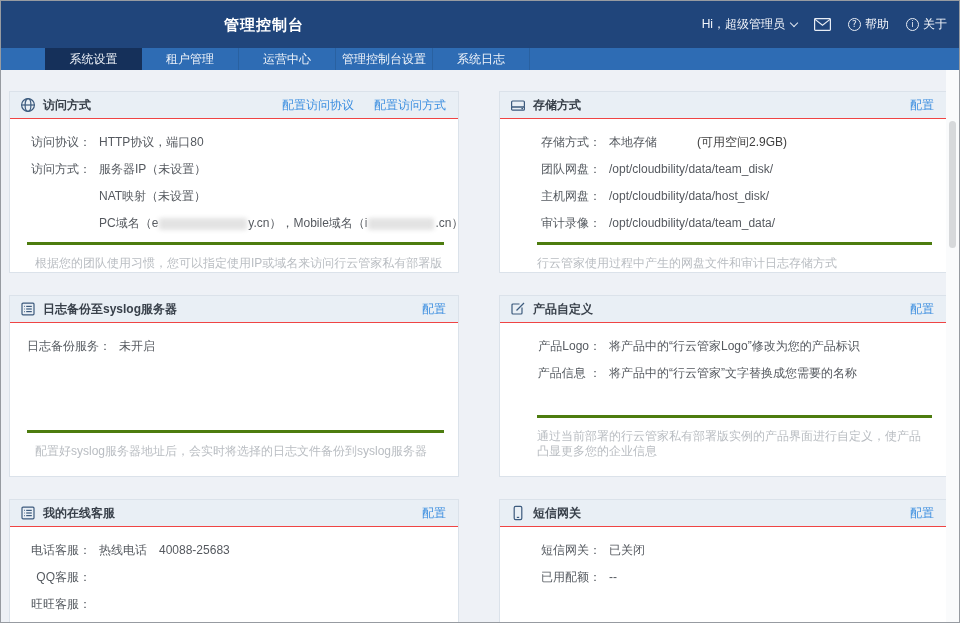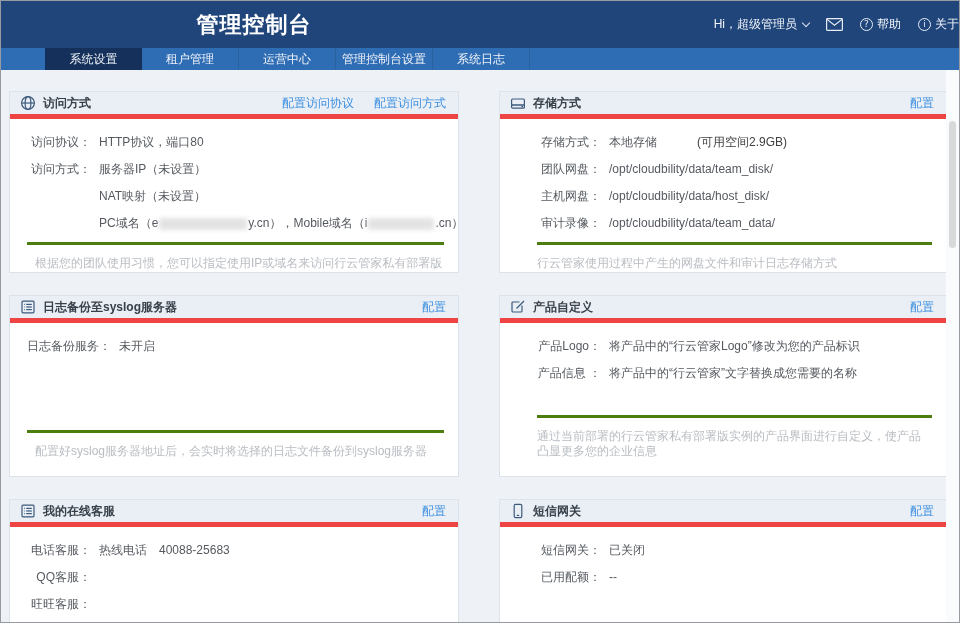--- a/index.html
+++ b/index.html
@@ -8,25 +8,25 @@
   .viewport {
     position:relative; width:960px; height:623px; overflow:hidden;
     border:1px solid #979ba1; background:#eef1f6;
   }
 
   
   .topbar {
     position:relative; height:47px; background:#20457b; color:#fff;
   }
   .topbar .title {
-    position:absolute; left:253px; top:50%; transform:translate(-50%,-50%);
-    font-size:22px; font-weight:bold; letter-spacing:1px;
+    position:absolute; left:263px; top:50%; transform:translate(-50%,-50%);
+    font-size:15px; font-weight:bold; letter-spacing:1px;
   }
   .topbar .right {
-    position:absolute; right:0; top:0; height:100%;
+    position:absolute; right:12px; top:0; height:100%;
     display:flex; align-items:center; gap:17px; font-size:12px; color:#f2f5fa;
   }
   .user-menu { display:flex; align-items:center; gap:6px; cursor:pointer; }
   .chev { width:6px; height:6px; border-right:1px solid #dfe6f0; border-bottom:1px solid #dfe6f0;
           transform:rotate(45deg); margin-top:-3px; }
   .hicon { display:inline-flex; align-items:center; }
   .circle-glyph {
     width:13px; height:13px; border:1px solid #e8edf5; border-radius:50%;
     display:inline-flex; align-items:center; justify-content:center;
     font-size:9px; line-height:1; color:#e8edf5; margin-right:4px; font-family:"DejaVu Sans",sans-serif;
@@ -44,21 +44,21 @@
   
   .content {
     position:absolute; left:8px; top:90px; width:938px;
     display:grid; grid-template-columns:450px 448px; column-gap:40px; row-gap:22px;
     grid-template-rows:182px 182px 180px;
   }
   .card {
     background:#fff; border:1px solid #dbe2ea; display:flex; flex-direction:column; overflow:hidden;
   }
   .card-header {
-    height:27px; flex:0 0 27px; background:#e9eff5; border-bottom:5px solid #ef4444;
+    height:27px; flex:0 0 27px; background:#e9eff5; border-bottom:1px solid #ef4444;
     display:flex; align-items:center; padding:0 12px 0 10px; gap:7px;
   }
   .card-title { font-size:12px; font-weight:bold; color:#38404a; }
   .card-links { margin-left:auto; display:flex; gap:20px; }
   .card-link { font-size:12px; color:#3d8fe0; text-decoration:none; cursor:pointer; }
   .card-body { flex:1 1 auto; padding:15px 14px 0 17px; }
   .card:nth-child(2n) .card-body { padding-left:37px; }
   .row { font-size:12px; color:#555a60; line-height:17px; margin-bottom:10px; white-space:nowrap; }
   .row-label { display:inline-block; min-width:64px; text-align:right; color:#555a60; }
   .row-value { margin-left:8px; color:#55595f; }

